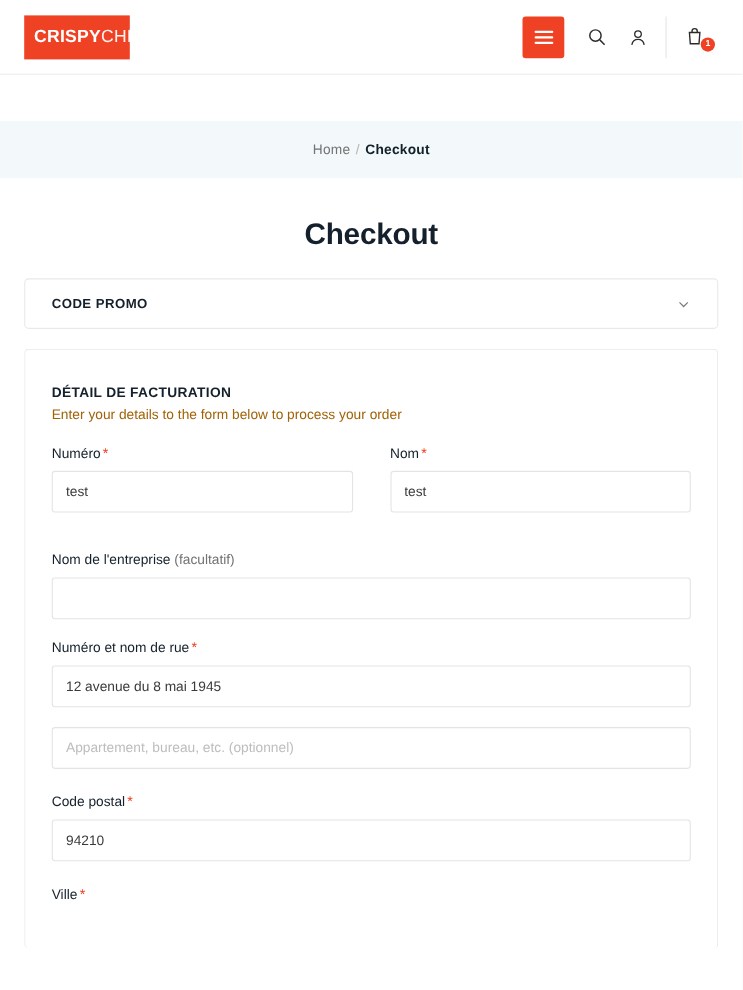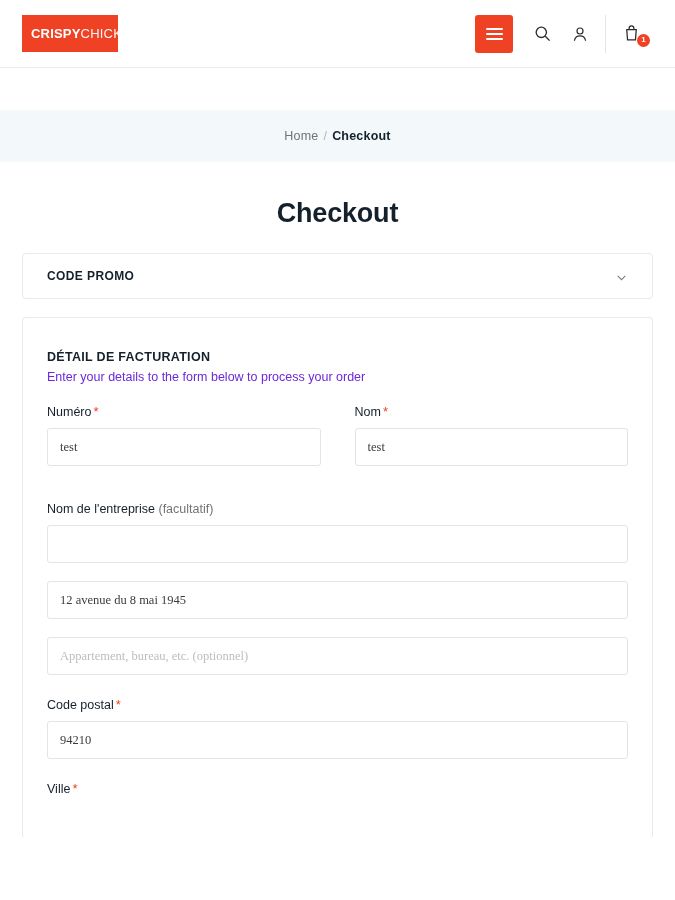--- a/index.html
+++ b/index.html
@@ -35,21 +35,21 @@
     width: 96px;
     height: 30px;
     display: flex;
     align-items: center;
     justify-content: center;
   }
   .ribbon {
     position: relative;
     background: #ef4123;
     color: #ffffff;
-    font-size: 13px;
+    font-size: 16px;
     font-weight: 700;
     letter-spacing: .2px;
     padding: 12px 9px;
     width: 96px;
     text-align: left;
     line-height: 1;
     white-space: nowrap;
   }
   .ribbon .b { font-weight: 800; }
   .ribbon .t { font-weight: 400; opacity: .95; }
@@ -182,21 +182,21 @@
   }
   .section-title {
     font-size: 12.5px;
     font-weight: 700;
     color: #14202b;
     letter-spacing: .3px;
     margin: 0 0 6px;
   }
   .section-sub {
     font-size: 12.5px;
-    color: #6d28d9;
+    color: #a16207;
     margin: 0 0 20px;
   }
 
   .row { display: flex; gap: 34px; }
   .col { flex: 1; }
   .field { margin-bottom: 18px; }
   label.fl {
     display: block;
     font-size: 12.5px;
     color: #14202b;
@@ -206,21 +206,21 @@
   label.fl .opt { color: #737373; }
 
   input.fi, .select-box {
     width: 100%;
     height: 34px;
     border: 1px solid #e4e4e4;
     border-radius: 3px;
     padding: 18px 12px;
     font-size: 12.5px;
     color: #3b3b3b;
-    font-family: Liberation Serif, serif;
+    font-family: Liberation Sans, sans-serif;
     background: #fff;
     outline: none;
   }
   input.fi::placeholder { color: #bdbdbd; }
   .select-box {
     display: flex;
     align-items: center;
     justify-content: space-between;
     cursor: pointer;
     height: 40px;
@@ -313,20 +313,23 @@
       <div class="field" style="margin-top:18px">
         <label class="fl">
           <span>Nom de l'entreprise</span>
           <span class="opt">(facultatif)</span>
         </label>
         <input class="fi tall" type="text" value="" style="">
       </div>
 
 
       <div class="field">
+        <label class="fl">
+          <span>Numéro et nom de rue</span><span class="req">*</span>
+        </label>
         <input class="fi tall" type="text" value="12 avenue du 8 mai 1945" style="">
       </div>
 
       <div class="field">
         <input class="fi tall" type="text" placeholder="Appartement, bureau, etc. (optionnel)" style="">
       </div>
 
       <div class="field" style="margin-top:22px">
         <label class="fl">
           <span>Code postal</span><span class="req">*</span>

